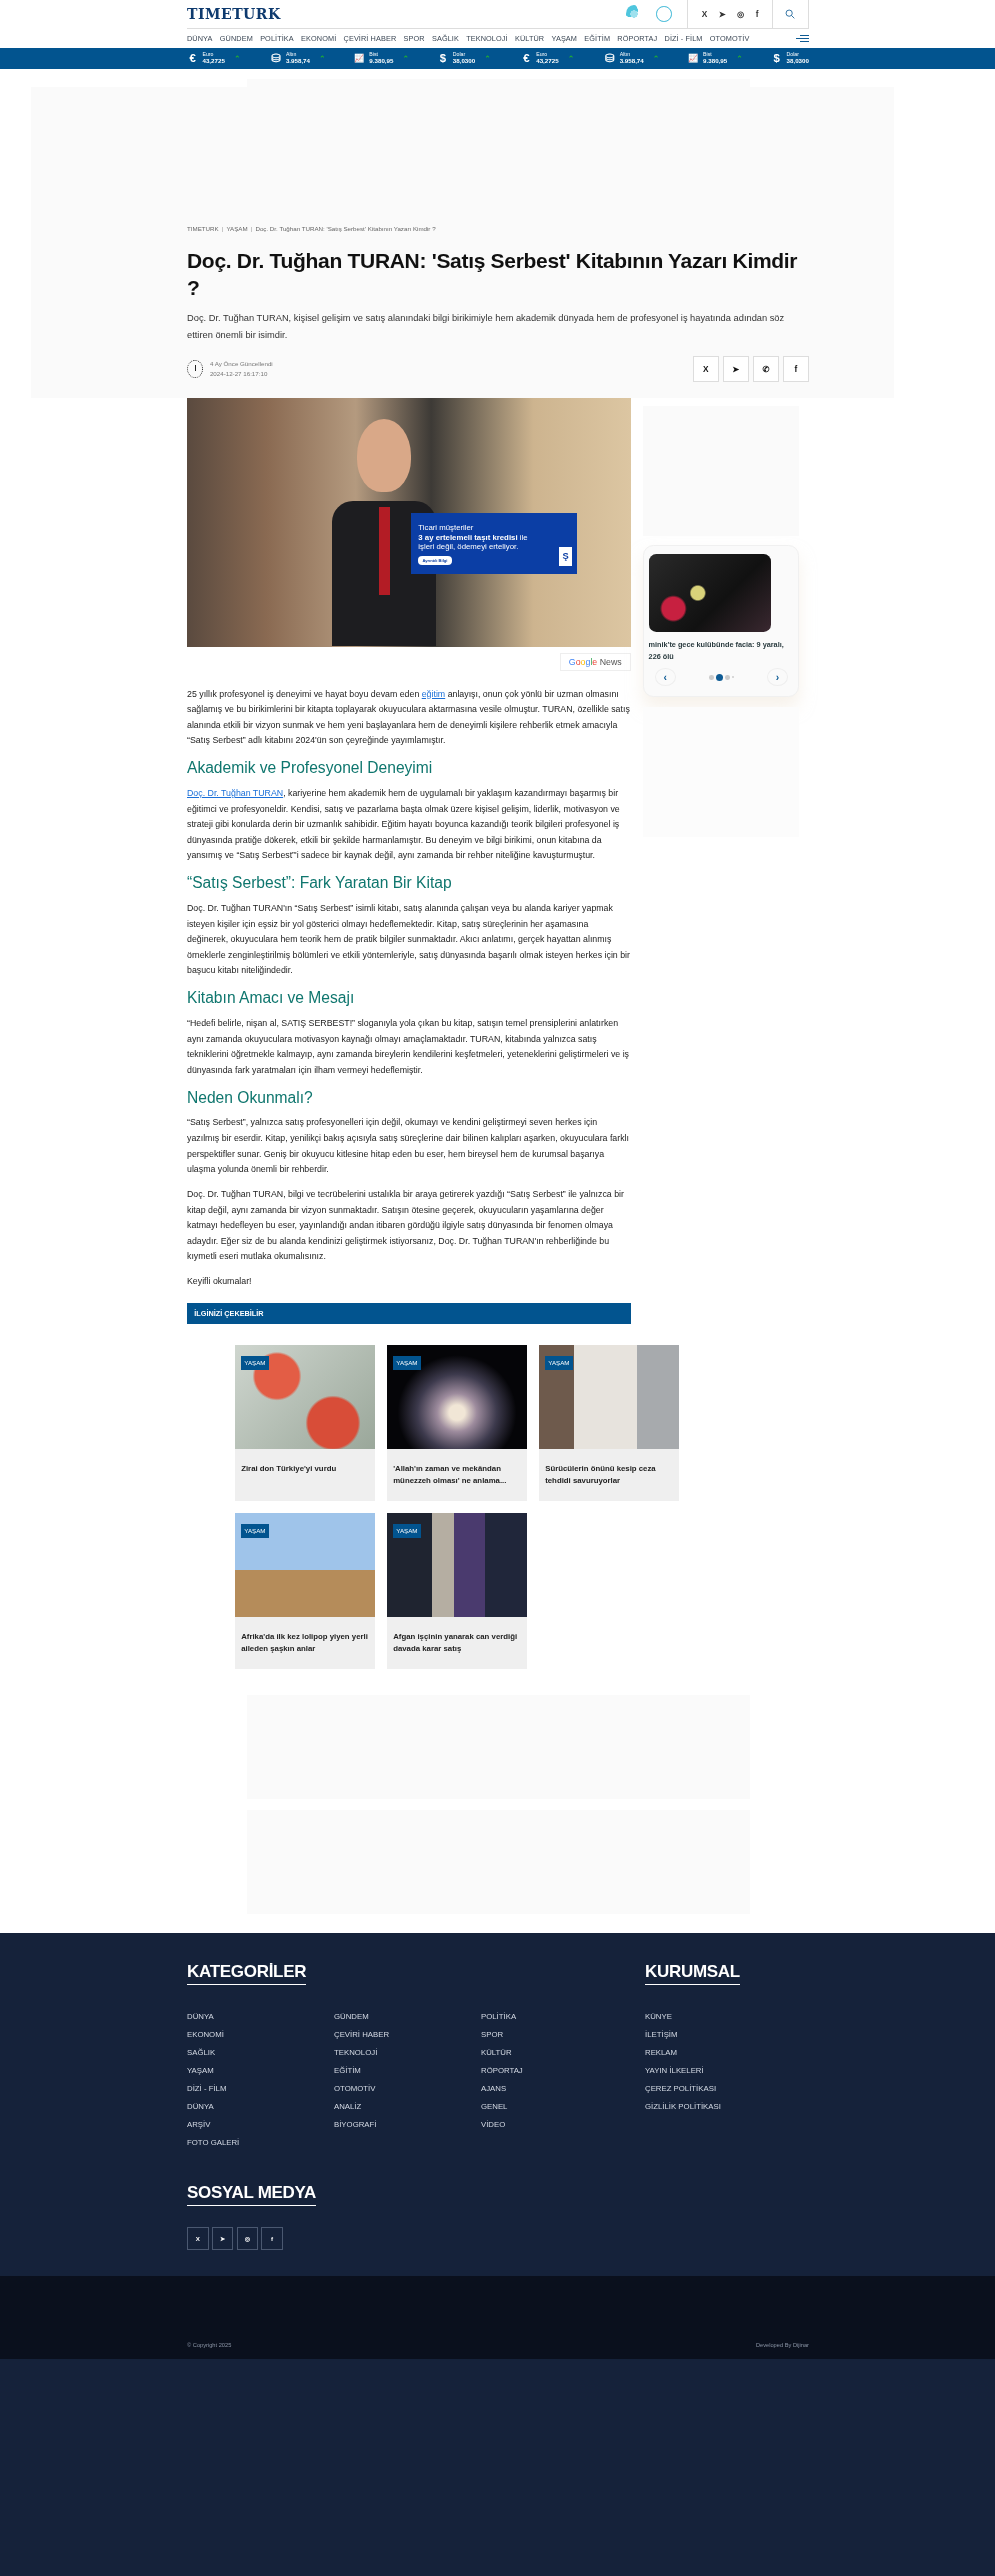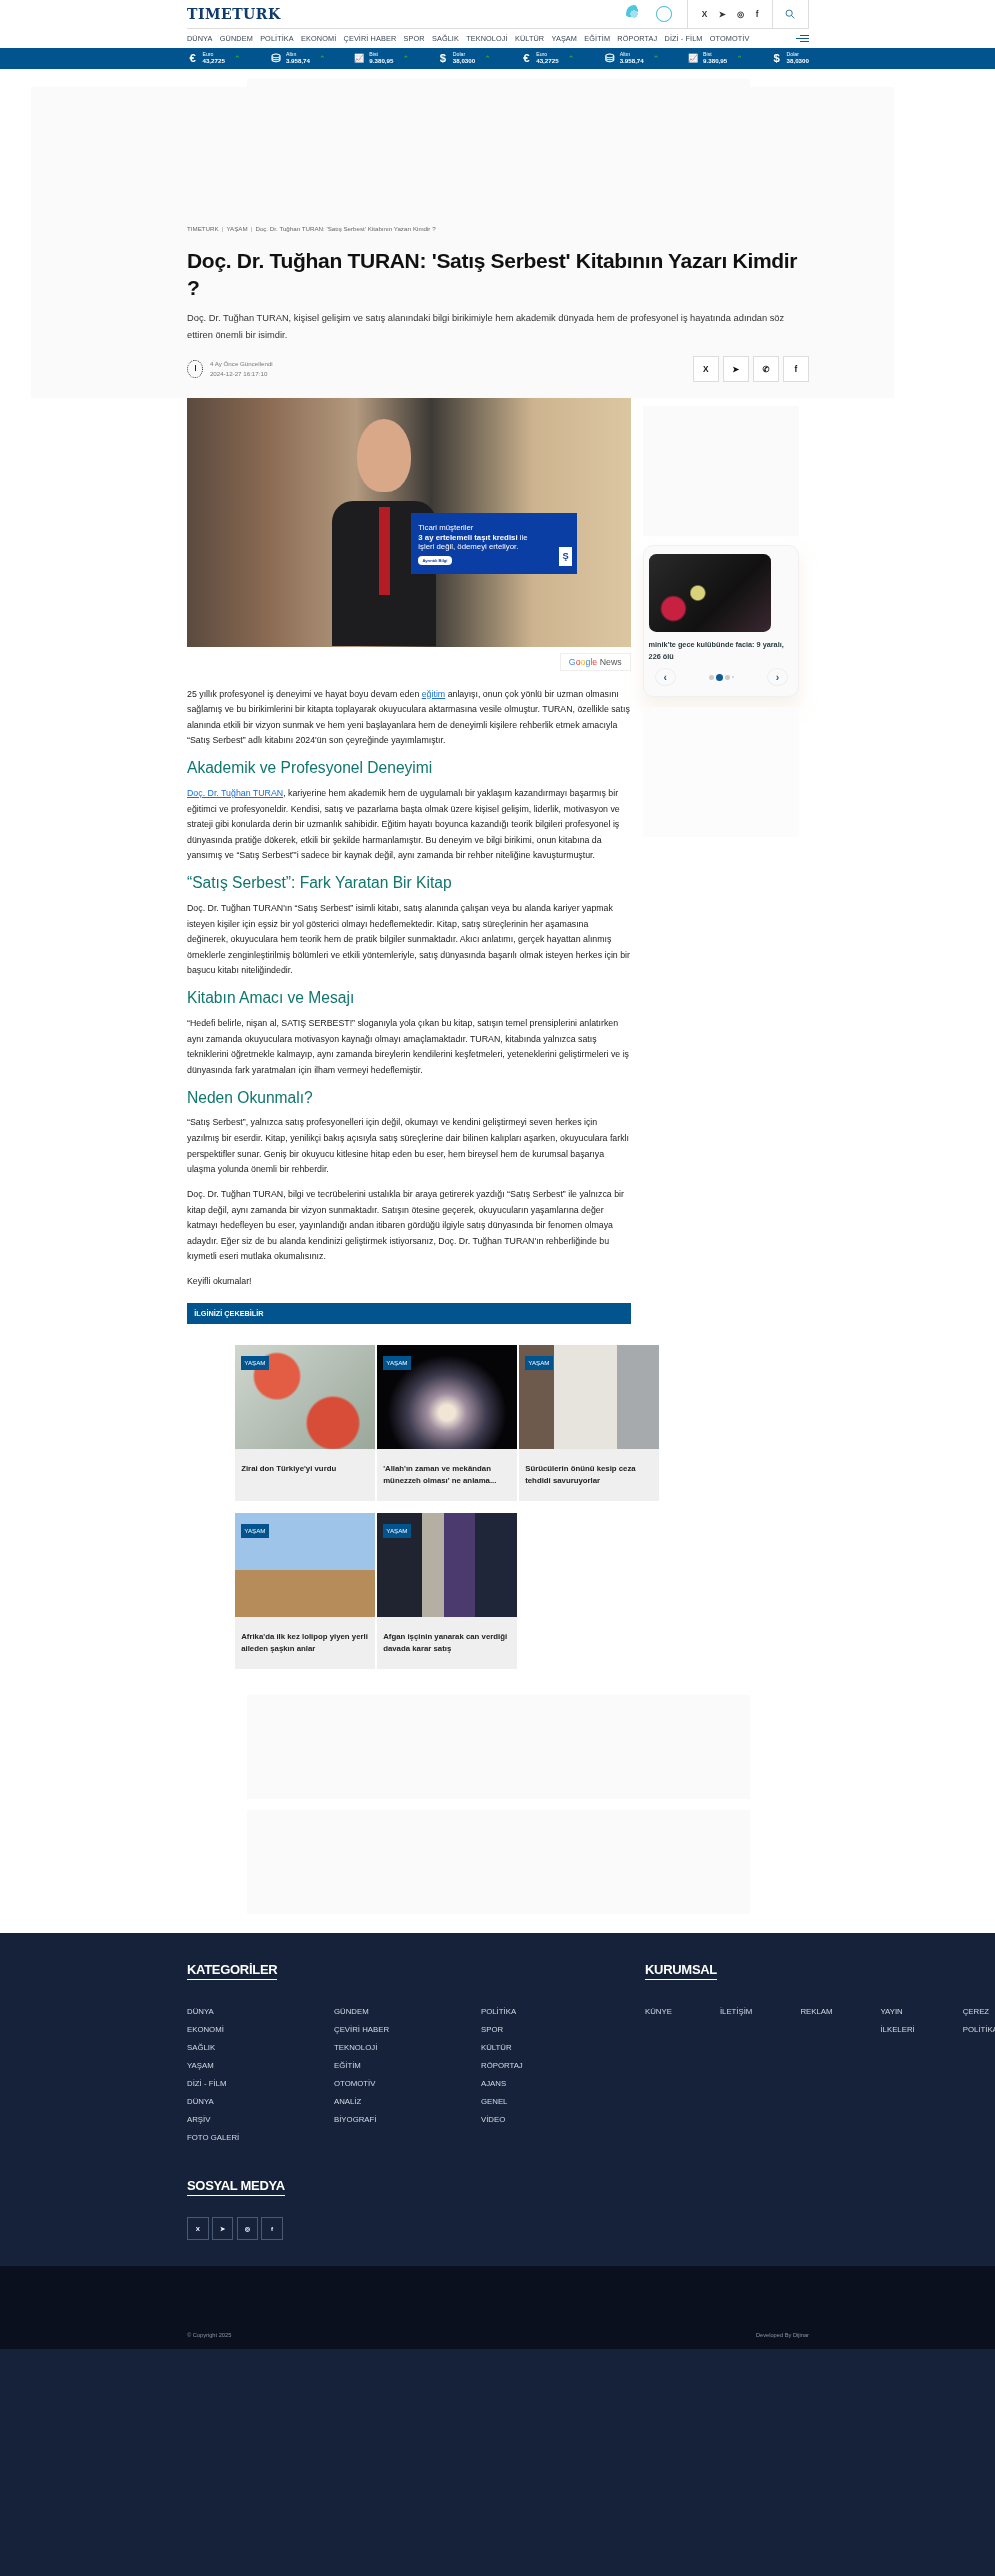--- a/index.html
+++ b/index.html
@@ -72,21 +72,21 @@
   .gnews-row { display: flex; justify-content: flex-end; margin-top: 6.2px; }
   .gnews { border: 0.5px solid #eee; padding: 3.1px 8.3px; font-size: 8.8px; color: #555; }
   .gnews .g1 { color: #4285f4; } .gnews .g2 { color: #ea4335; } .gnews .g3 { color: #fbbc05; } .gnews .g4 { color: #34a853; }
 
   .article { margin-top: 15.6px; font-size: 8.8px; line-height: 15.6px; color: #222; }
   .article p { margin-bottom: 9.3px; margin-top: 8px; }
   .article h2 { font-size: 15.6px; font-weight: normal; color: #0f766e; margin: 3.1px 0 6.2px; line-height: 19.7px; }
   .article a.inl { color: #1a6fd8; text-decoration: underline; }
 
   .related-header { background: #02548f; color: #fff; height: 21px; display: flex; align-items: center; padding-left: 7.3px; font-size: 7.3px; font-weight: bold; margin-top: 13.5px; }
-  .related-grid { display: grid; grid-template-columns: repeat(3, 140px); gap: 12px 2px; margin-top: 21px; padding-left: 48px; }
+  .related-grid { display: grid; grid-template-columns: repeat(3, 140px); gap: 12px 12px; margin-top: 21px; padding-left: 48px; }
   .card { background: #efefef; height: 156px; position: relative; }
   .card-img { height: 104px; position: relative; }
   .card-badge { position: absolute; left: 6.2px; top: 10.4px; background: #02548f; color: #fff; font-size: 6.2px; padding: 3.6px 3.1px; }
   .card-title { padding: 13.5px 6.2px 0; font-size: 7.8px; line-height: 12.4px; color: #222; font-weight: bold; }
   .img1 { background: radial-gradient(circle at 30% 30%, #e35d45 0 18%, transparent 20%), radial-gradient(circle at 70% 75%, #d84d38 0 20%, transparent 22%), linear-gradient(135deg, #cfd6cf, #9aa79a); }
   .img2 { background: radial-gradient(ellipse at 50% 65%, #f1e6d6 0 8%, #9d8b9d 20%, #3d3a4d 40%, #050508 60%); }
   .img3 { background: linear-gradient(90deg, #6e5a4c 0 25%, #e7e3dd 25% 70%, #a7aaad 70%); }
   .img4 { background: linear-gradient(180deg, #9fc4ea 0 55%, #b58c5a 55% 100%); }
   .img5 { background: linear-gradient(90deg, #1f2430 0 32%, #b5aea2 32% 48%, #4a3a6e 48% 70%, #20263a 70%); }
   .img6 { background: linear-gradient(180deg, #c9c9c9 0 45%, #6b6b6b 45% 70%, #dedede 70%); }
@@ -102,27 +102,27 @@
   .dot.active { width: 7.3px; height: 7.3px; background: #0e5b94; }
   .dot.small { width: 2.1px; height: 2.1px; }
   .sidebar-ad-lower { width: 156px; height: 130px; background: #fcfcfc; margin-top: 9.3px; }
 
   .bottom-ad { width: 503px; height: 104px; margin: 0 auto; background: #fafafa; }
 
   
   .footer { background: #15223a; margin-top: 8.3px; padding: 29px 0 26px; }
   .footer-inner { width: 622px; margin: 0 auto; }
   .footer-cols { display: flex; }
-  .footer-heading { font-size: 13px; color: #fff; font-weight: bold; display: inline-block; padding-bottom: 2px; border-bottom: 1px solid #fff; letter-spacing: -0.3px; }
+  .footer-heading { font-size: 17px; color: #fff; font-weight: bold; display: inline-block; padding-bottom: 2px; border-bottom: 1px solid #fff; letter-spacing: -0.3px; }
   .cat-block { width: 458px; }
   .cat-grid { display: grid; grid-template-columns: 147px 147px 147px; margin-top: 23px; row-gap: 0; }
   .cat-col { display: flex; flex-direction: column; }
   .footer-link { font-size: 7.8px; color: #d5dbe5; line-height: 18px; }
   .corp-block { width: 156px; }
-  .corp-list { display: flex; flex-direction: row; margin-top: 23px; gap: 48px; }
+  .corp-list { display: flex; flex-direction: column; margin-top: 23px; }
   .social-block { margin-top: 31px; }
   .social-buttons { display: flex; gap: 3.1px; margin-top: 21px; }
   .social-btn { width: 9.3px; height: 21px; border: 0.5px solid #4a5870; display: flex; align-items: center; justify-content: center; color: #fff; font-size: 6.2px; font-weight: bold; width: 9.3px; min-width: 9.3px; padding: 0 5.2px; box-sizing: content-box; }
   .footer-bottom { background: #0a101d; height: 83px; }
   .footer-bottom-inner { width: 622px; margin: 0 auto; height: 100%; display: flex; justify-content: space-between; align-items: flex-end; padding-bottom: 10.4px; }
   .footer-small { font-size: 5.7px; color: #8a94a5; }
   .footer-tail { background: #15223a; height: 233px; }
 </style>
 </head>
 <body>

